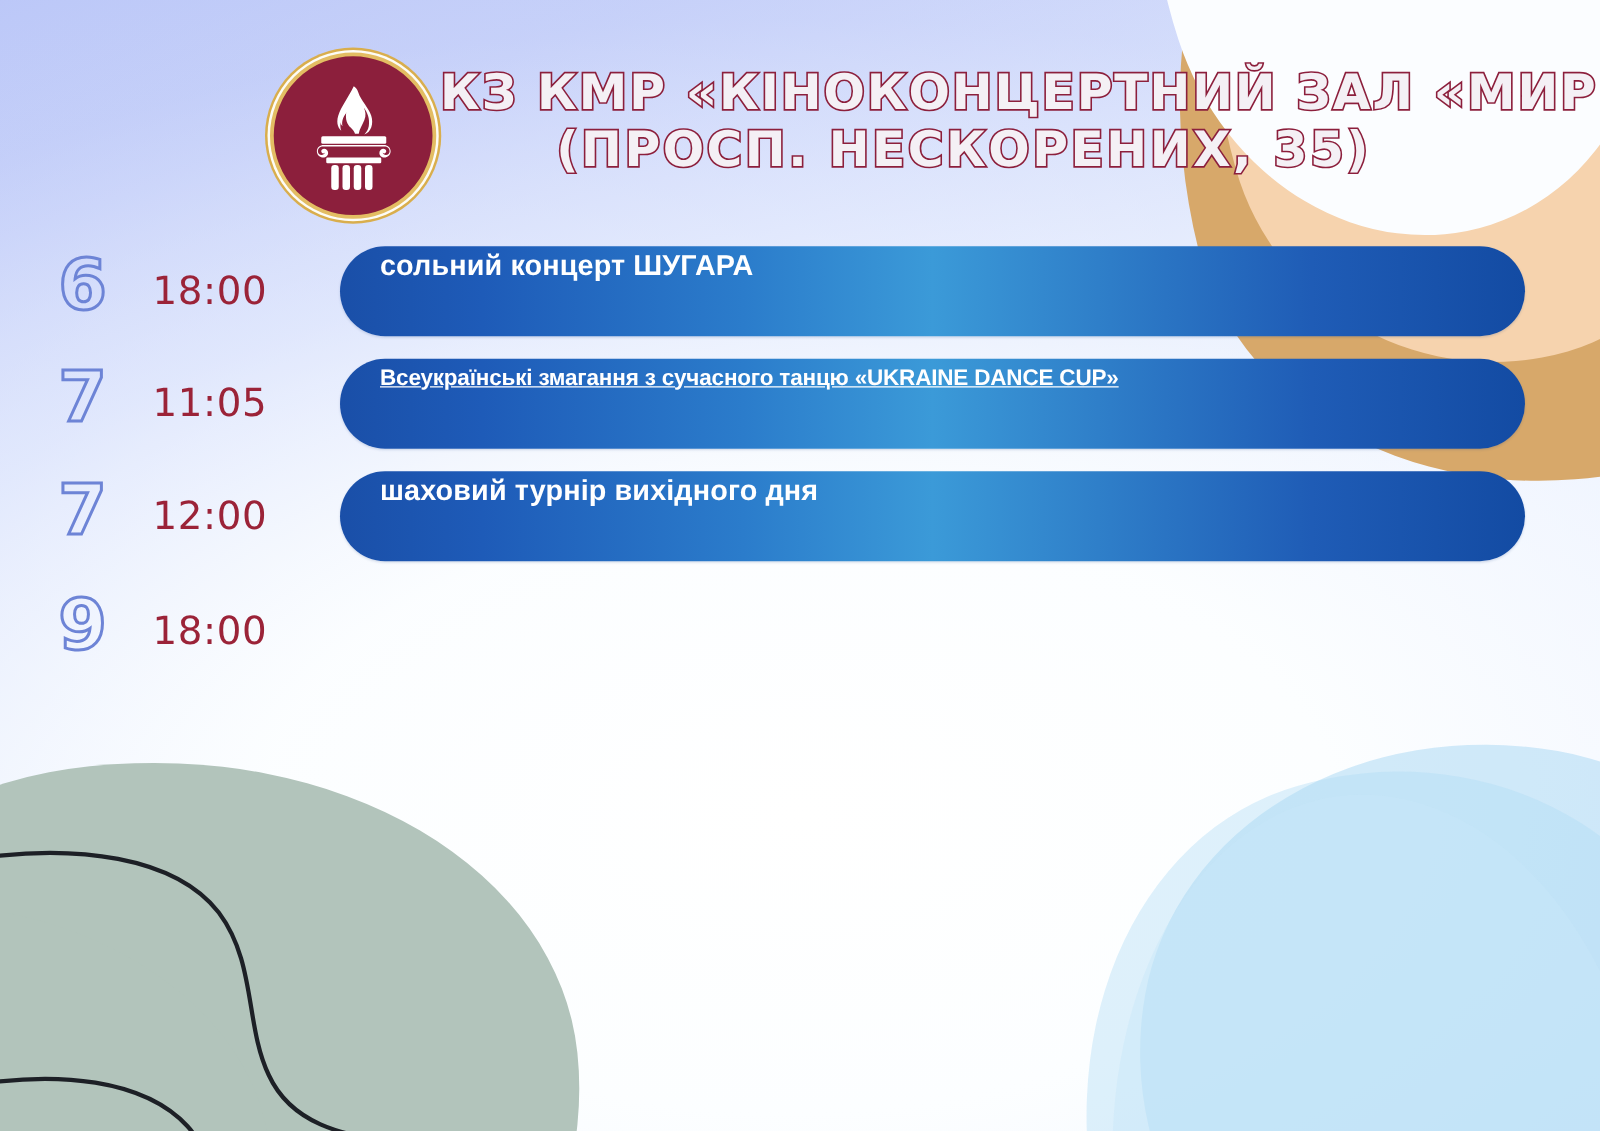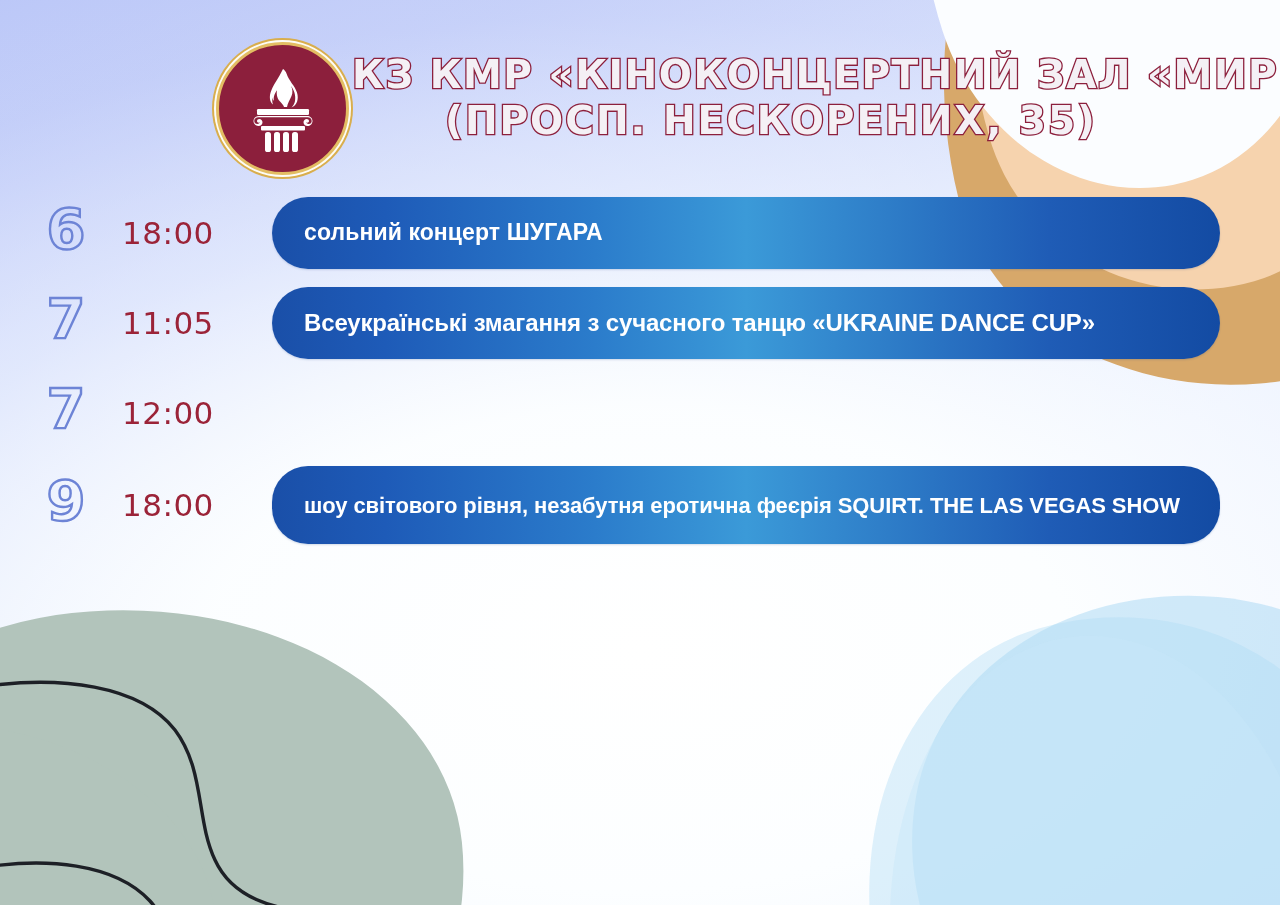--- a/index.html
+++ b/index.html
@@ -167,21 +167,20 @@
     line-height: 34px;
     color: #9b2338;
     letter-spacing: 0.5px;
   }
 
   .bar {
     flex: 0 0 auto;
     height: 72px;
     border-radius: 36px;
     display: flex;
-    align-items: center;
     background: linear-gradient(90deg,
         #1a4fa8 0%,
         #1e5bb8 12%,
         #2b7ccb 34%,
         #3b9ad8 50%,
         #2f7fc9 64%,
         #1f5cb6 82%,
         #134ba3 100%);
     box-sizing: border-box;
     padding: 0 32px;
@@ -192,22 +191,23 @@
 
   .bar-label {
     font-family: "Liberation Sans", sans-serif;
     font-weight: bold;
     font-size: 23px;
     line-height: 31px;
     color: #ffffff;
     letter-spacing: 0.1px;
   }
   .bar-label.condensed {
-    font-size: 24px;
+    font-size: 18px;
     letter-spacing: -0.15px;
+    text-decoration: underline;
   }
   .bar-label.wrap2 {
     font-size: 22px;
     line-height: 31px;
     letter-spacing: -0.1px;
   }
 </style>
 </head>
 <body>
 
@@ -283,24 +283,24 @@
       <div class="day">7</div>
       <div class="time">11:05</div>
       <div class="bar" style="width:948px">
         <span class="bar-label condensed">Всеукраїнські змагання з сучасного танцю «UKRAINE DANCE CUP»</span>
       </div>
     </div>
 
     <div class="row">
       <div class="day">7</div>
       <div class="time">12:00</div>
+      <div class="bar" style="width:948px">
+        <span class="bar-label">шаховий турнір вихідного дня</span>
+      </div>
     </div>
 
     <div class="row tall">
       <div class="day">9</div>
       <div class="time">18:00</div>
-      <div class="bar tall" style="width:948px">
-        <span class="bar-label wrap2">шоу світового рівня, незабутня еротична феєрія SQUIRT. THE LAS VEGAS SHOW</span>
-      </div>
     </div>
 
   </div>
 </div>
 
 </body></html>

